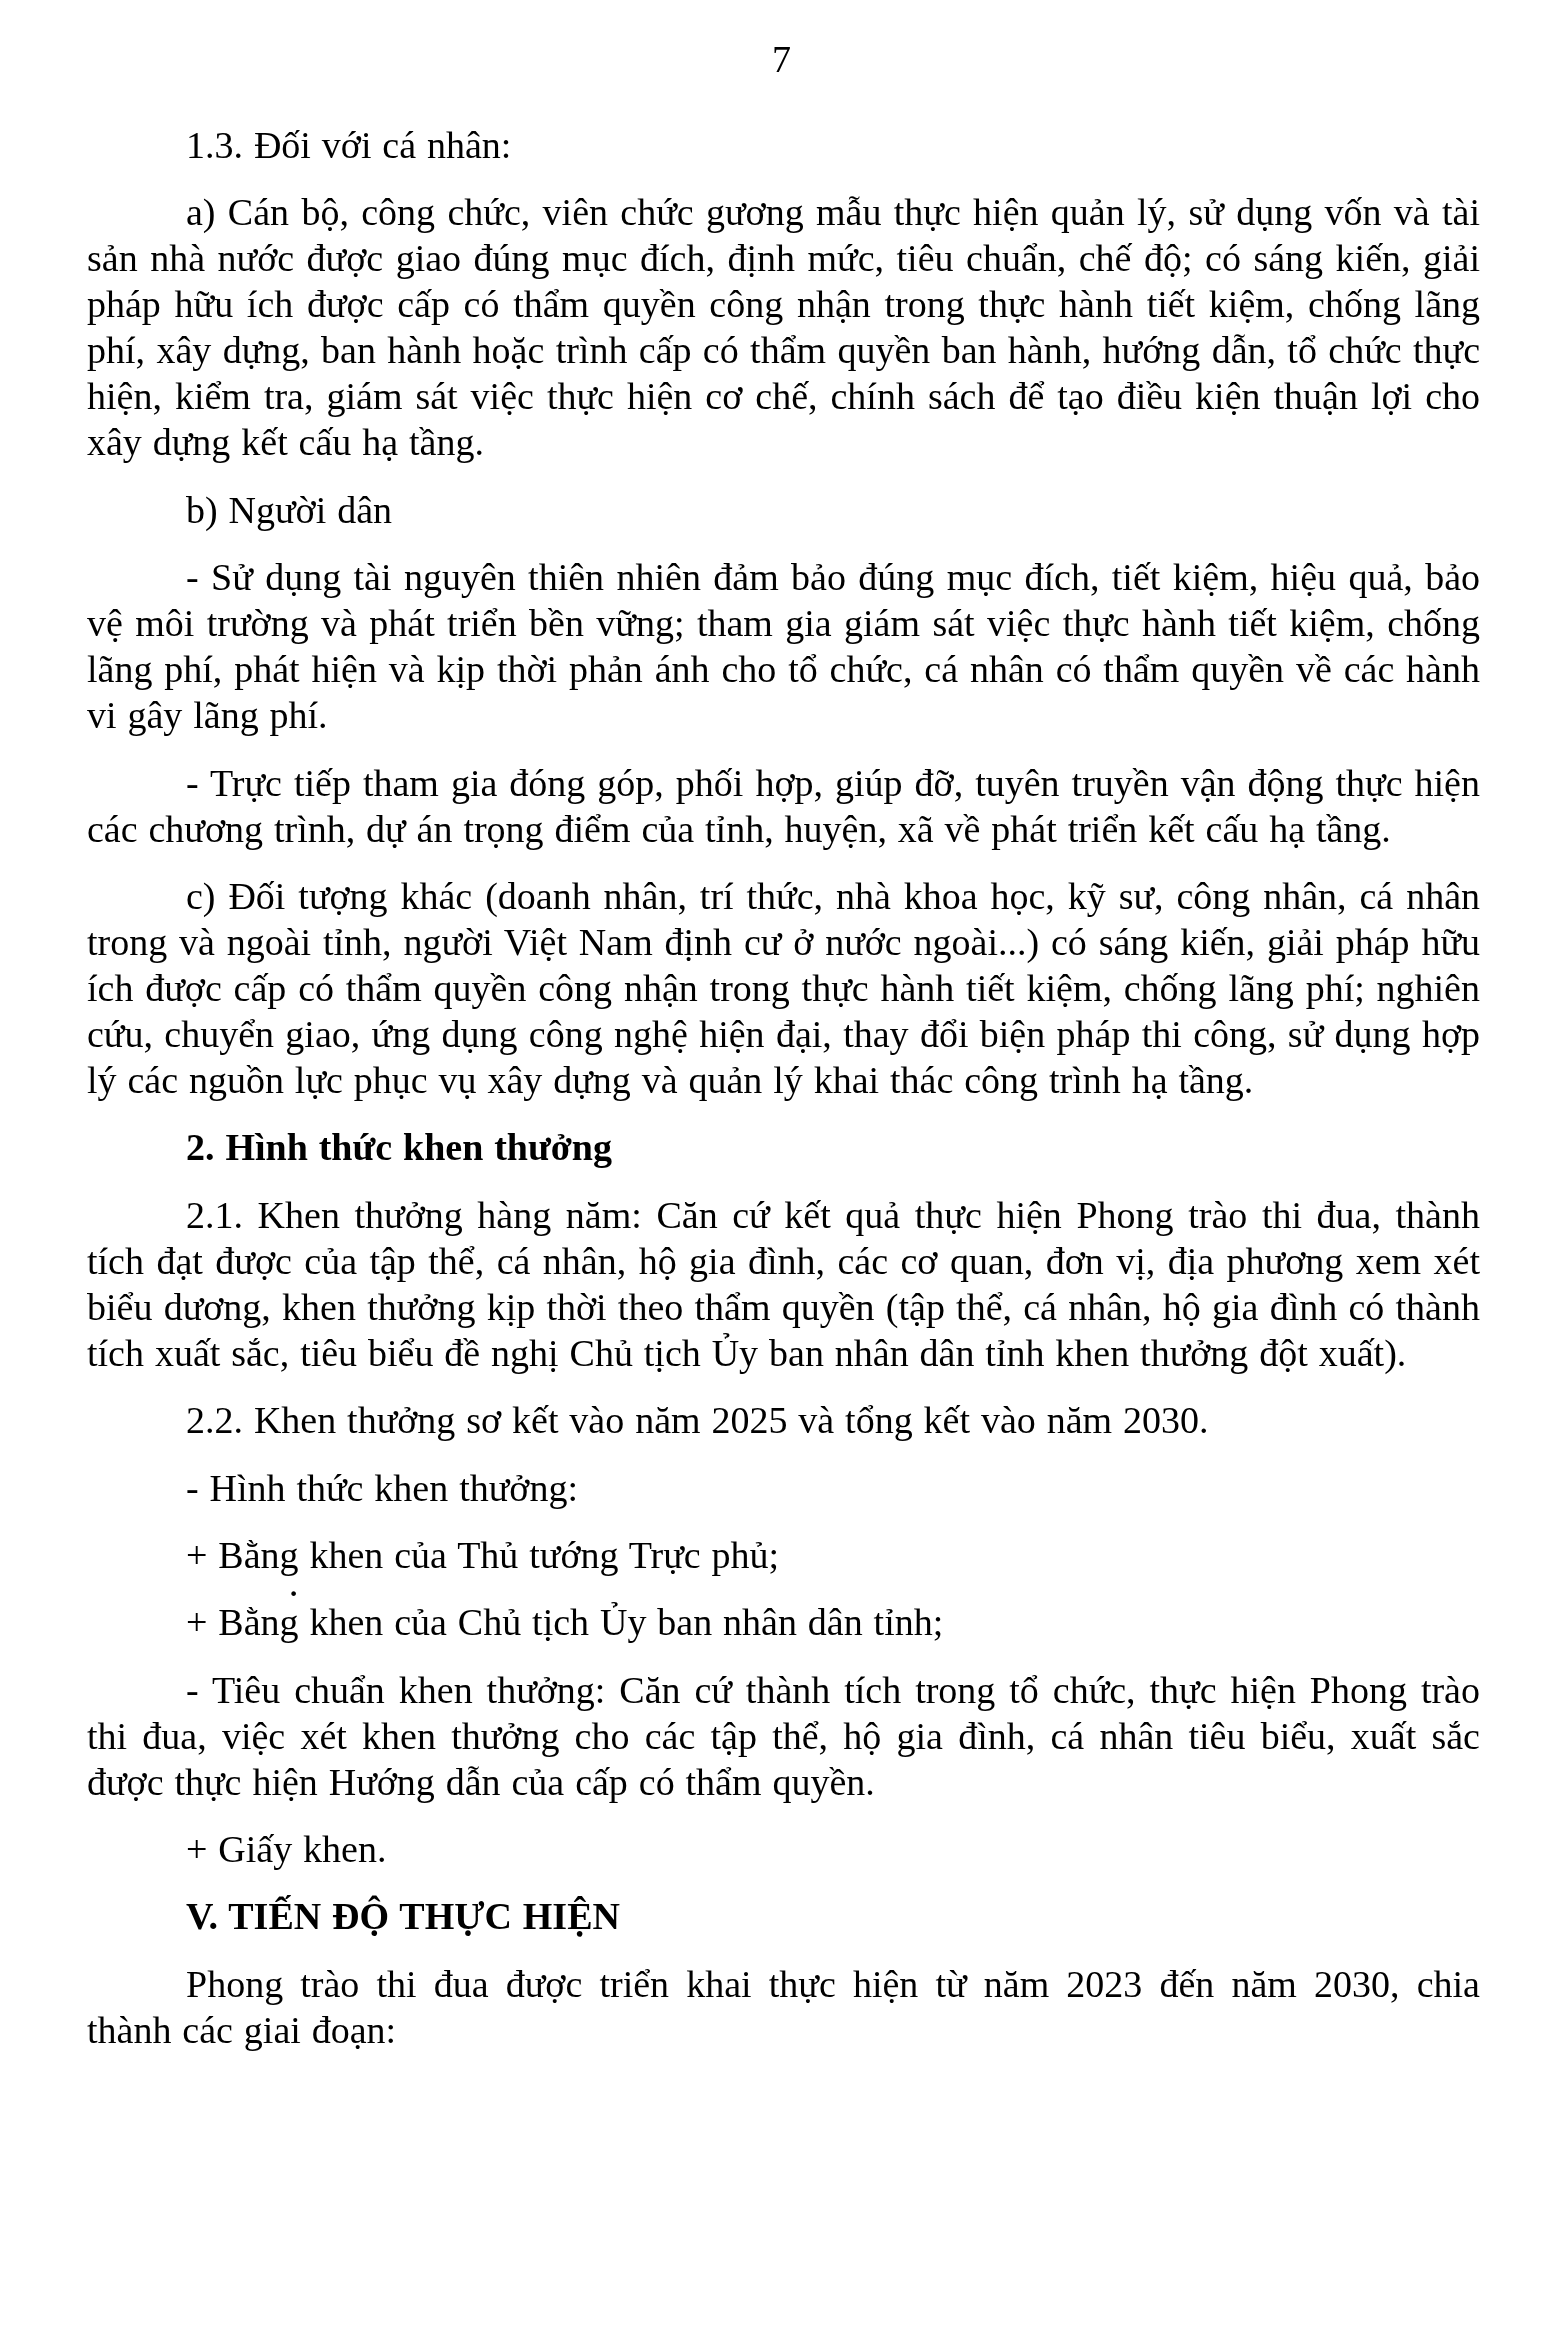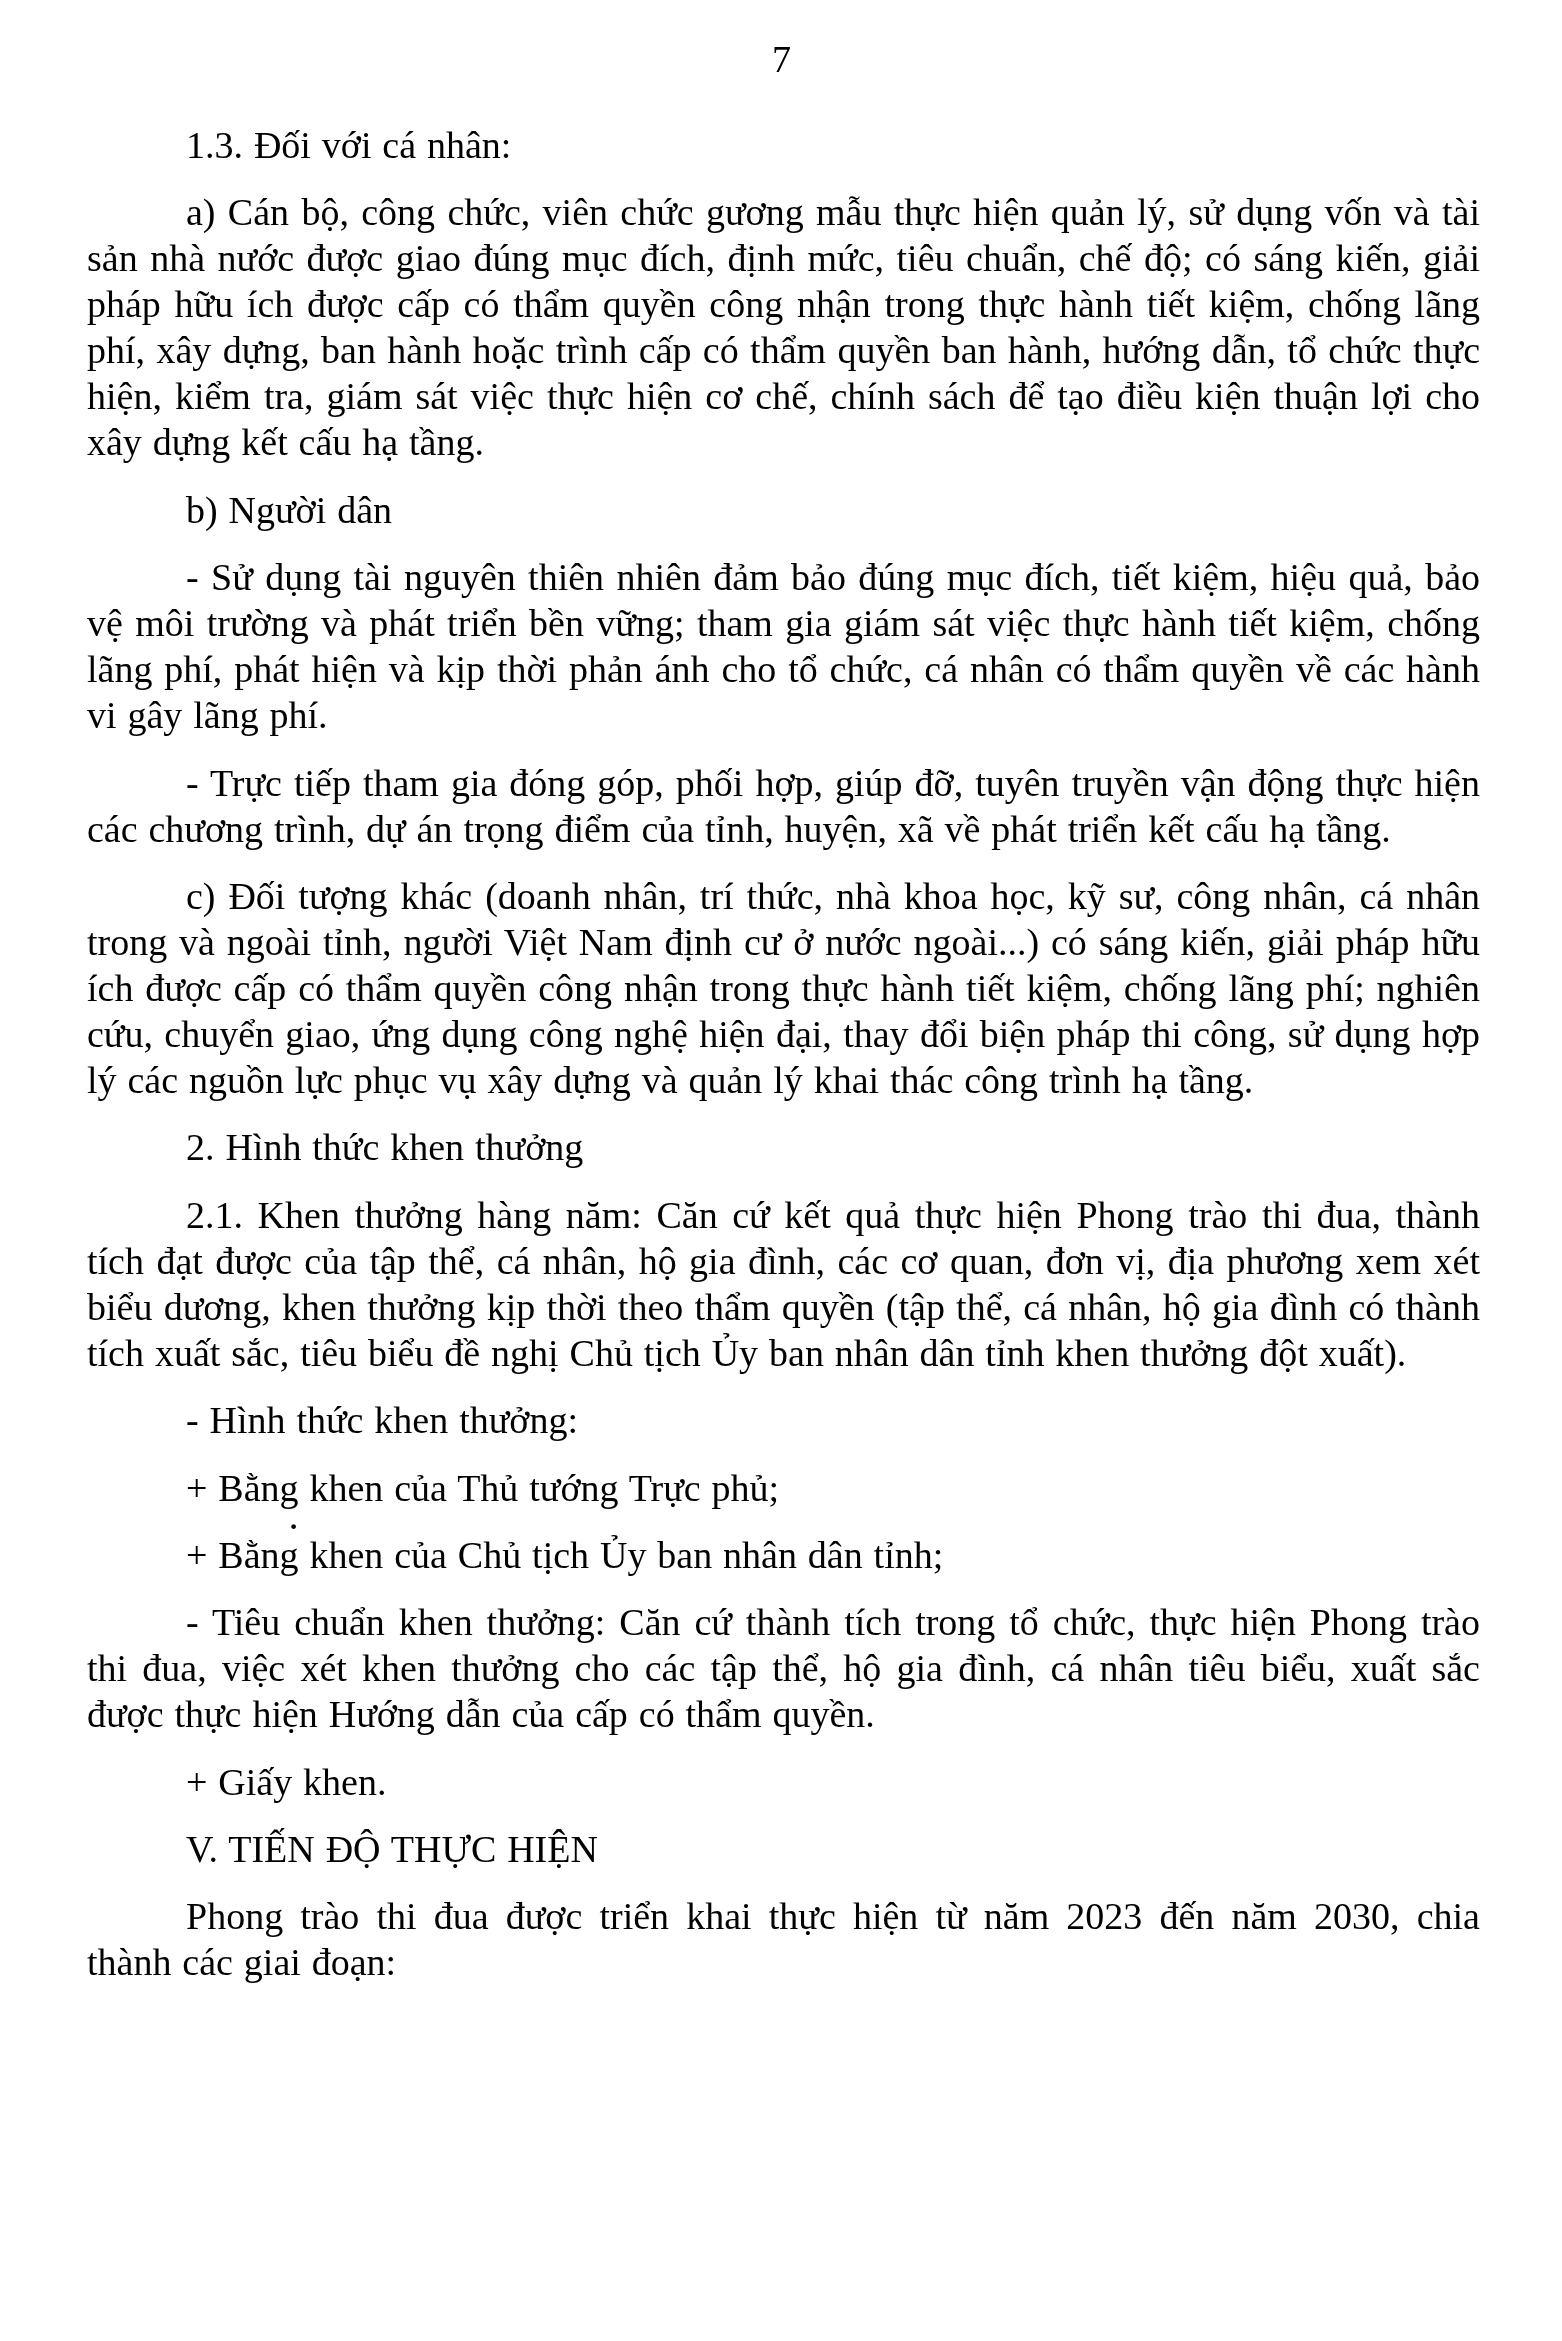--- a/index.html
+++ b/index.html
@@ -25,21 +25,21 @@
   .content {
     margin: 40px 83px 12px 87px;
   }
   p.para {
     margin: 0 0 21.4px 0;
     text-align: justify;
     text-indent: 99px;
     word-spacing: 1.4px;
   }
   p.bold {
-    font-weight: normal;
+    font-weight: bold;
   }
   p.rel {
     position: relative;
   }
   .stray-dot {
     position: absolute;
     left: 104px;
     top: 47px;
     font-size: 29px;
     line-height: 14.3px;
@@ -64,20 +64,21 @@
     <p class="para">- Sử dụng tài nguyên thiên nhiên đảm bảo đúng mục đích, tiết kiệm, hiệu quả, bảo vệ môi trường và phát triển bền vững; tham gia giám sát việc thực hành tiết kiệm, chống lãng phí, phát hiện và kịp thời phản ánh cho tổ chức, cá nhân có thẩm quyền về các hành vi gây lãng phí.</p>
 
     <p class="para">- Trực tiếp tham gia đóng góp, phối hợp, giúp đỡ, tuyên truyền vận động thực hiện các chương trình, dự án trọng điểm của tỉnh, huyện, xã về phát triển kết cấu hạ tầng.</p>
 
     <p class="para">c) Đối tượng khác (doanh nhân, trí thức, nhà khoa học, kỹ sư, công nhân, cá nhân trong và ngoài tỉnh, người Việt Nam định cư ở nước ngoài...) có sáng kiến, giải pháp hữu ích được cấp có thẩm quyền công nhận trong thực hành tiết kiệm, chống lãng phí; nghiên cứu, chuyển giao, ứng dụng công nghệ hiện đại, thay đổi biện pháp thi công, sử dụng hợp lý các nguồn lực phục vụ xây dựng và quản lý khai thác công trình hạ tầng.</p>
 
     <p class="para bold">2. Hình thức khen thưởng</p>
 
     <p class="para">2.1. Khen thưởng hàng năm: Căn cứ kết quả thực hiện Phong trào thi đua, thành tích đạt được của tập thể, cá nhân, hộ gia đình, các cơ quan, đơn vị, địa phương xem xét biểu dương, khen thưởng kịp thời theo thẩm quyền (tập thể, cá nhân, hộ gia đình có thành tích xuất sắc, tiêu biểu đề nghị Chủ tịch Ủy ban nhân dân tỉnh khen thưởng đột xuất).</p>
 
+    <p class="para">2.2. Khen thưởng sơ kết vào năm 2025 và tổng kết vào năm 2030.</p>
 
     <p class="para">- Hình thức khen thưởng:</p>
 
     <p class="para rel"><span class="stray-dot">.</span></p>
 
     <p class="para">+ Bằng khen của Thủ tướng Trực phủ;</p>
 
     <p class="para">+ Bằng khen của Chủ tịch Ủy ban nhân dân tỉnh;</p>
 
     <p class="para">- Tiêu chuẩn khen thưởng: Căn cứ thành tích trong tổ chức, thực hiện Phong trào thi đua, việc xét khen thưởng cho các tập thể, hộ gia đình, cá nhân tiêu biểu, xuất sắc được thực hiện Hướng dẫn của cấp có thẩm quyền.</p>

